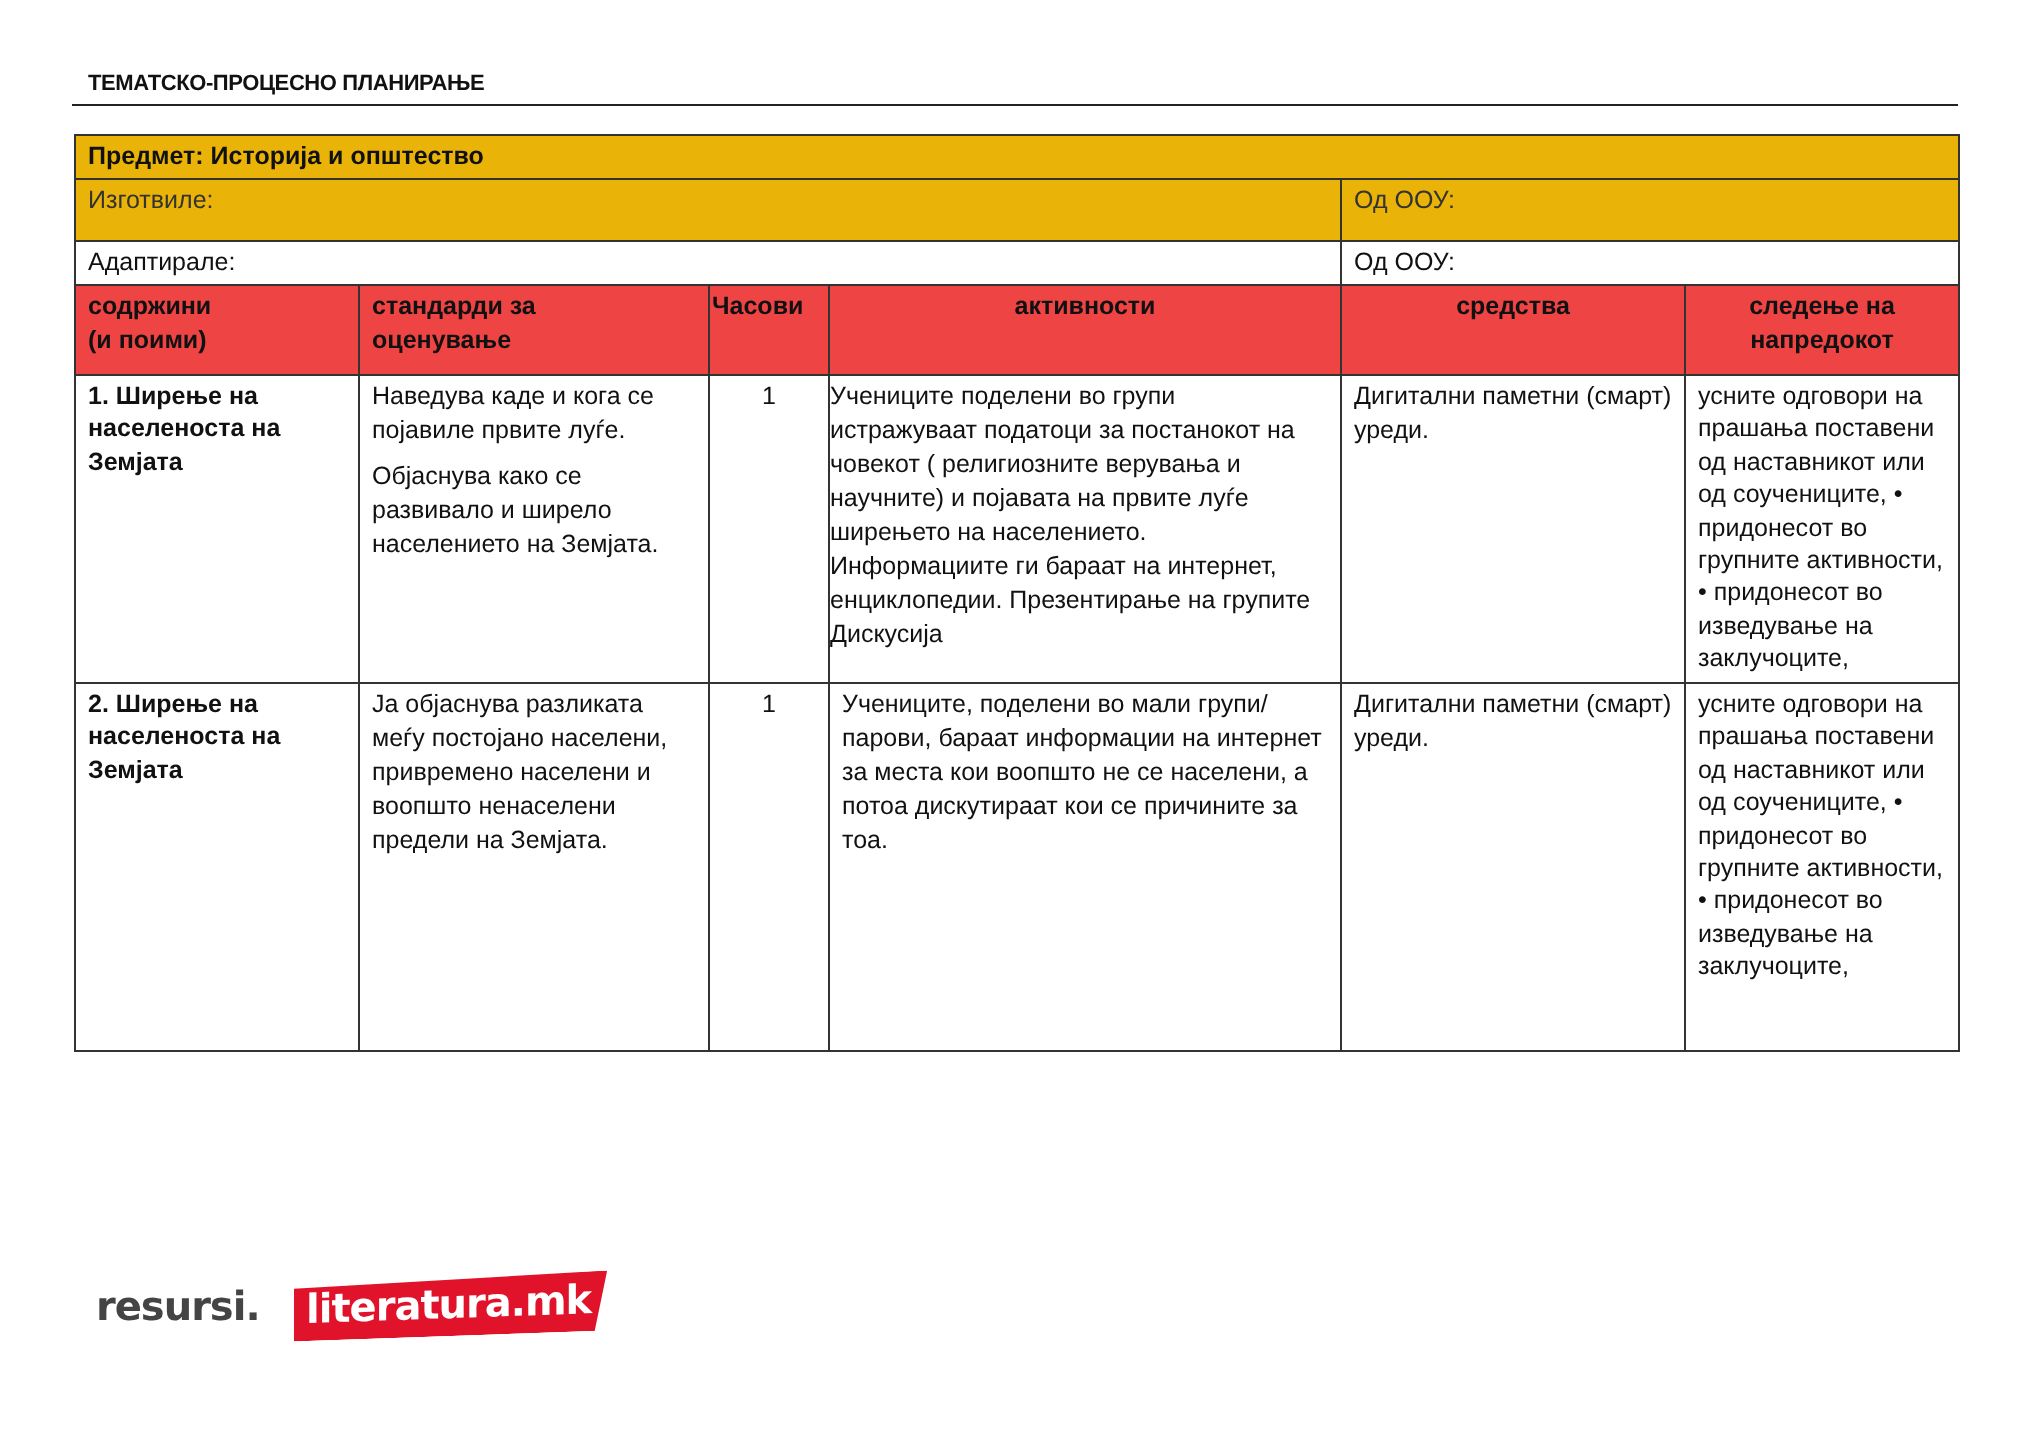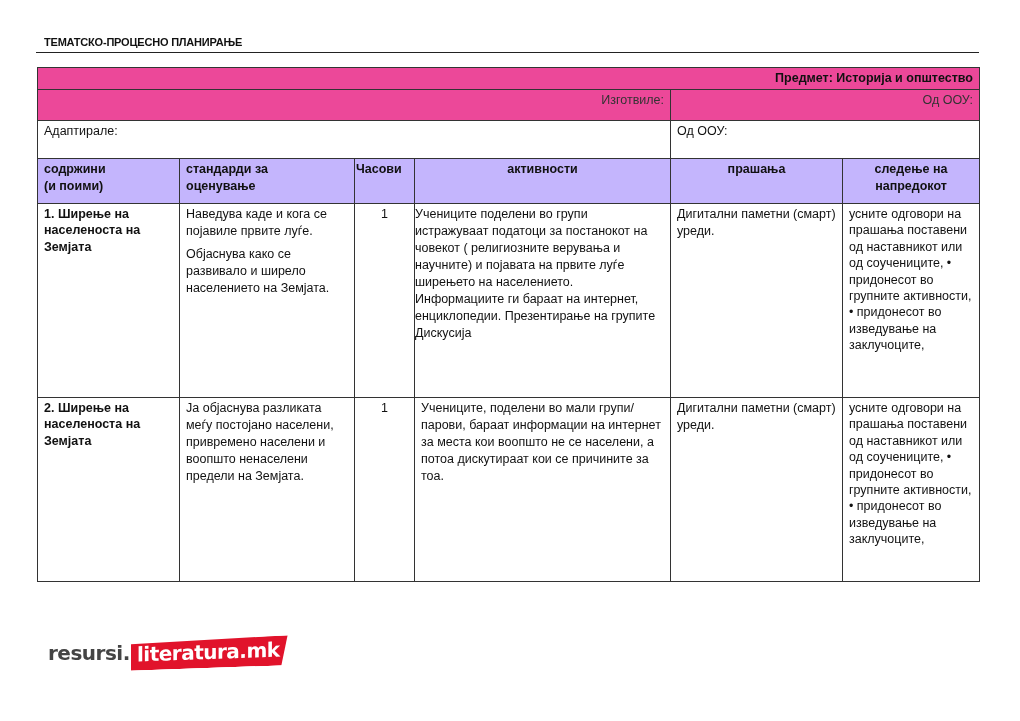--- a/index.html
+++ b/index.html
@@ -2,29 +2,29 @@
 <html><head>
 <meta charset="utf-8">
 <style>
   html, body { margin:0; padding:0; background:#ffffff; }
   body { width:1020px; height:721px; position:relative; overflow:hidden; font-family:"Liberation Sans", sans-serif; color:#111; }
   .doc-header { position:absolute; left:44px; top:36px; font-size:11px; font-weight:bold; letter-spacing:-0.2px; color:#111; font-family:Liberation Sans, sans-serif; }
   .doc-rule { position:absolute; left:36px; top:52px; width:943px; height:1px; background:#222; }
 
   table.plan { position:absolute; left:37px; top:67px; width:942px; border-collapse:collapse; table-layout:fixed; font-size:12.5px; }
   table.plan td { border:1px solid #333; padding:2px 6px; vertical-align:top; line-height:17px; }
-  .blue { background:#ec4899;text-align:right; }
-  .grey { background:#c4b5fd;border-radius:19px; }
+  .blue { background:#eab308; }
+  .grey { background:#ef4444;border-radius:19px; }
   .bold { font-weight:bold; }
   .center { text-align:center; }
   .sub-row td { padding-top:3px; }
   .body-row td { font-size:12.5px; line-height:19px; padding-top:2px; }
   .body-row td.tight { line-height:16.4px; }
   .para { margin:0 0 6px 0; }
-  .logo { position:absolute; left:48px; top:636px; height:34px; display:flex; align-items:center; }
+  .logo { position:absolute; left:48px; top:636px; height:34px; display:flex; align-items:center;gap:16px; }
   .logo-a { font-family:"DejaVu Sans", sans-serif; font-size:20px; font-weight:bold; color:#444; letter-spacing:-0.5px; }
   .logo-b { background:#e1132b; color:#fff; font-family:"DejaVu Sans", sans-serif; font-size:20px; font-weight:bold; padding:2px 8px 4px 6px; margin-left:1px; letter-spacing:-0.5px; transform:skewY(-2deg); clip-path:polygon(0 12%,100% 0,96% 100%,0 100%); }
 </style>
 </head>
 <body>
 
 <div class="doc-header">ТЕМАТСКО-ПРОЦЕСНО ПЛАНИРАЊЕ</div>
 <div class="doc-rule"></div>
 
 <table class="plan">
@@ -37,48 +37,48 @@
       <col style="width:137px">
   </colgroup>
   <tbody>
       <tr class="blue" style="height:20px">
     <td colspan="6" class="bold">Предмет: Историја и општество</td>
   </tr>
   <tr class="blue sub-row" style="height:31px">
     <td colspan="4" style="color:#333">Изготвиле:</td>
     <td colspan="2" style="color:#333">Од ООУ:</td>
   </tr>
-  <tr style="height:38px">
+  <tr style="height:22px">
     <td colspan="4">Адаптирале:</td>
     <td colspan="2">Од ООУ:</td>
   </tr>
   <tr class="grey bold" style="height:45px">
     <td>
           <div>содржини</div>
           <div>(и поими)</div>
         </td>
     <td>
           <div>стандарди за</div>
           <div>оценување</div>
         </td>
     <td style="padding-left:1px">
           <div>Часови</div>
         </td>
     <td class="center">
           <div>активности</div>
         </td>
     <td class="center">
-          <div>прашања</div>
+          <div>средства</div>
         </td>
     <td class="center">
           <div>следење на</div>
           <div>напредокот</div>
         </td>
   </tr>
-  <tr class="body-row" style="height:194px">
+  <tr class="body-row" style="height:154px">
     <td class="bold tight">1. Ширење на населеноста на Земјата</td>
     <td>
       <p class="para">Наведува каде и кога се појавиле првите луѓе.</p>
       <p class="para">Објаснува како се развивало и ширело населението на Земјата.</p>
     </td>
     <td class="center">1</td>
     <td style="padding-left:0">Учениците поделени во групи истражуваат податоци за постанокот на човекот ( религиозните верувања и научните) и појавата на првите луѓе ширењето на населението. Информациите ги бараат на интернет, енциклопедии. Презентирање на групите Дискусија</td>
     <td>Дигитални паметни (смарт) уреди.</td>
     <td class="tight">усните одговори на прашања поставени од наставникот или од соучениците, • придонесот во групните активности, • придонесот во изведување на заклучоците,</td>
   </tr>

